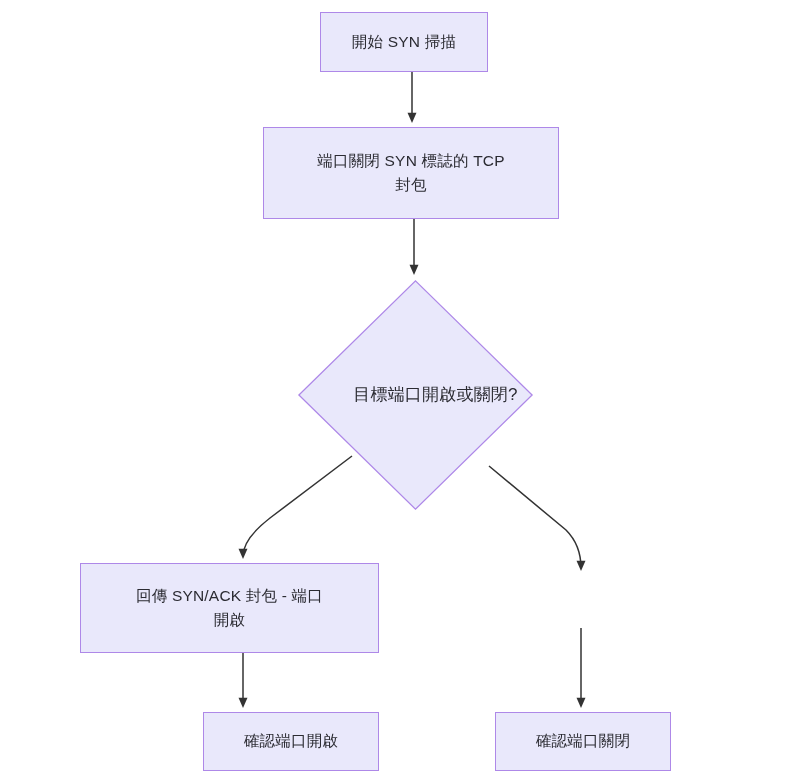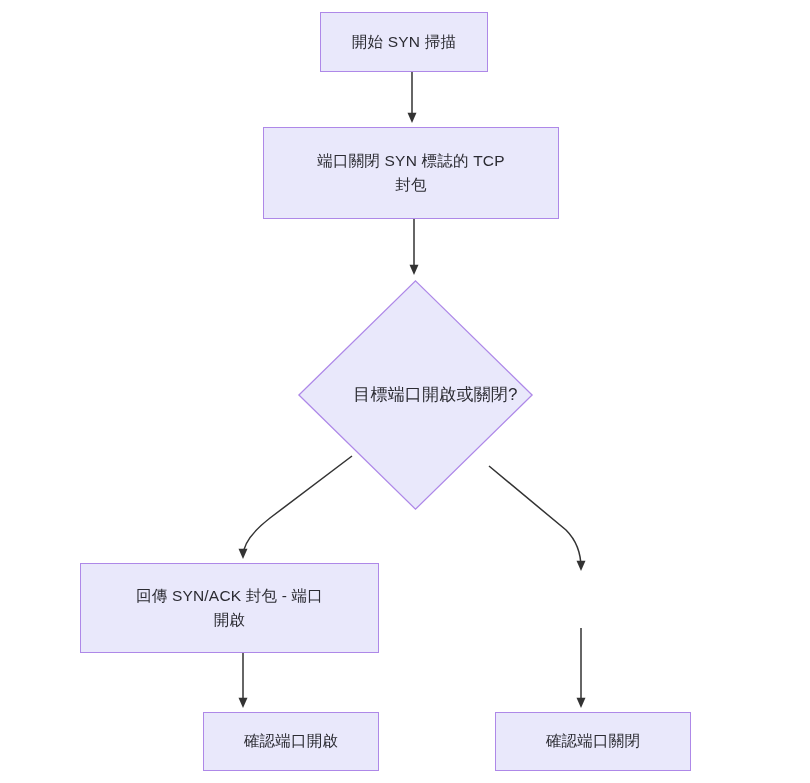--- a/index.html
+++ b/index.html
@@ -109,17 +109,17 @@
   <div class="node" style="left: 80px; top: 563px; width: 299px; height: 90px;">
     <span class="node-label">回傳 SYN/ACK 封包 - 端口
 開啟</span>
   </div>
 
 
   <div class="node" style="left: 155px; top: 712px; width: 176px; height: 59px; margin-left: 48px;">
     <span class="node-label">確認端口開啟</span>
   </div>
 
-  <div class="node" style="left: 495px; top: 712px; width: 196px; height: 59px;">
+  <div class="node" style="left: 495px; top: 712px; width: 176px; height: 59px;">
     <span class="node-label">確認端口關閉</span>
   </div>
 
 </div>
 
 </body></html>

